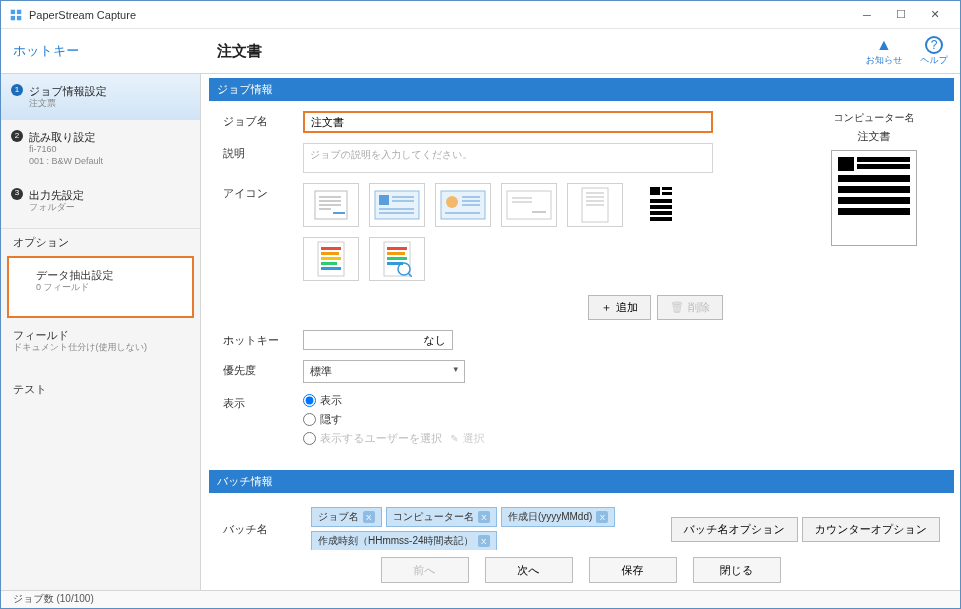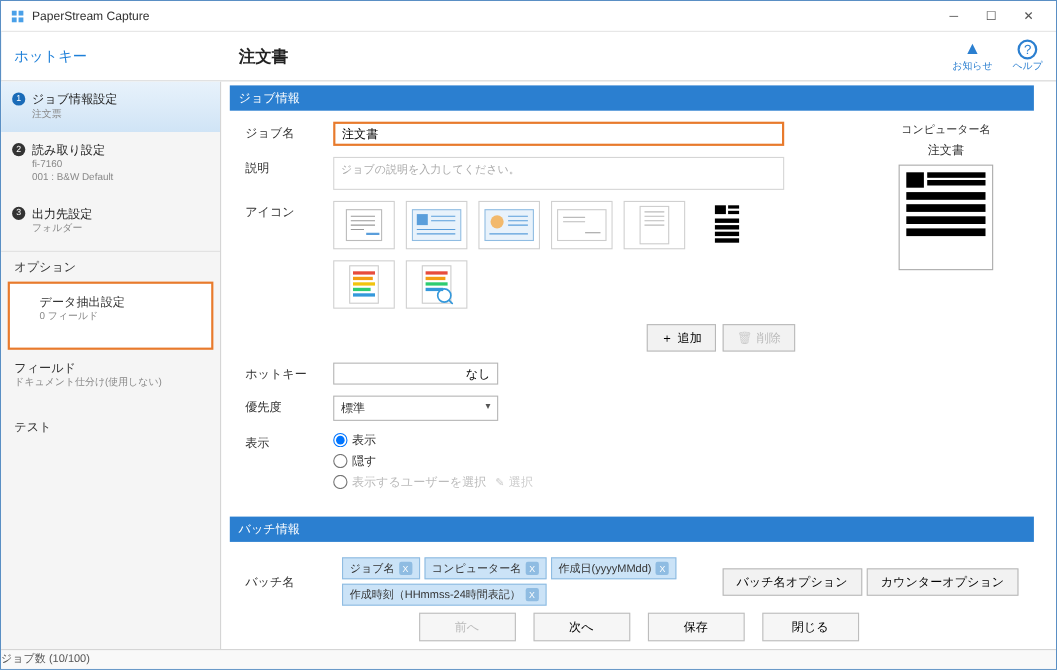--- a/index.html
+++ b/index.html
@@ -22,21 +22,21 @@
 .step .num { position: absolute; left: 10px; top: 10px; width: 12px; height: 12px; border-radius: 50%; background: #333; color: #fff; font-size: 8px; display: flex; align-items: center; justify-content: center; }
 .step.active { background: linear-gradient(#e8f2fb, #d0e4f6); }
 .step.active .num { background: #1a6bb8; }
 .step .t { font-size: 11px; color: #222; }
 .step .sub { font-size: 9px; color: #888; }
 .option-hdr { padding: 6px 12px 4px; font-size: 11px; color: #333; border-top: 1px solid #e0e0e0; margin-top: 4px; }
 .option-item { padding: 8px 12px; font-size: 11px; line-height: 1.3; }
 .option-item .sub { font-size: 9px; color: #888; }
 .option-item.highlighted { border: 2px solid #e87a2c; padding: 10px 27px 22px; margin: 2px 6px; background: #fff; }
 .main { flex: 1; display: flex; flex-direction: column; padding: 0 0 0 0; overflow-y: auto; position: relative; }
-.content-scroll { flex: 1; overflow-y: auto; padding: 4px 20px 4px 8px; }
+.content-scroll { flex: 1; overflow-y: auto; padding: 4px 6px 4px 8px; }
 .section-hdr { background: #2b7fd0; color: #fff; font-size: 11px; padding: 4px 8px; }
 .form-area { display: flex; }
 .form-left { flex: 1; padding: 10px 14px; }
 .preview-col { width: 160px; padding-top: 10px; text-align: center; }
 .preview-lbl { font-size: 10px; color: #333; margin-bottom: 4px; }
 .preview-box { width: 86px; height: 96px; margin: 0 auto; border: 1px solid #aaa; display: flex; flex-direction: column; padding: 6px; gap: 4px; }
 .preview-box .hd { display: flex; gap: 3px; }
 .preview-box .sq { width: 16px; height: 14px; background: #000; }
 .preview-box .ln { height: 7px; background: #000; width: 100%; }
 .row { display: flex; align-items: flex-start; margin-bottom: 10px; }
@@ -45,32 +45,32 @@
 .input { border: 1px solid #b5b5b5; padding: 3px 6px; font-size: 11px; width: 100%; max-width: 410px; }
 .input-hl { border: 2px solid #e87a2c; }
 .textarea { border: 1px solid #d5d5d5; padding: 4px 6px; font-size: 10px; color: #aaa; width: 100%; max-width: 410px; height: 30px; }
 .icon-grid { display: flex; gap: 10px; flex-wrap: wrap; max-width: 420px; }
 .icon-cell { width: 56px; height: 44px; border: 1px solid #d0d0d0; background: #fff; display: flex; align-items: center; justify-content: center; padding: 3px; }
 .icon-cell.color6 { border: none; }
 .icon-btns { margin-top: 14px; display: flex; gap: 6px; justify-content: flex-end; max-width: 420px; }
 .btn { border: 1px solid #b8b8b8; background: #f2f2f2; padding: 4px 12px; font-size: 11px; display: inline-flex; align-items: center; gap: 4px; }
 .btn.disabled { color: #bbb; }
 .small-input { border: 1px solid #b5b5b5; padding: 3px 6px; font-size: 11px; width: 150px; text-align: right; }
-.select { border: 1px solid #b5b5b5; padding: 3px 6px; font-size: 11px; width: 150px; background: #fff; position: relative; }
+.select { border: 1px solid #b5b5b5; padding: 3px 6px; font-size: 11px; width: 162px; background: #fff; position: relative; }
 .select::after { content: "▾"; position: absolute; right: 6px; top: 3px; font-size: 9px; color: #555; }
 .radio-row { display: flex; align-items: center; gap: 4px; margin-bottom: 4px; font-size: 11px; }
 .radio-row input { margin: 0; }
 .radio-row.disabled { color: #bbb; }
 .batch-tags { display: flex; gap: 4px; flex-wrap: wrap; align-items: center; }
 .tag { background: #cbe3f7; border: 1px solid #8fbce2; padding: 2px 6px; font-size: 10px; display: inline-flex; align-items: center; gap: 4px; }
 .tag .x { background: #8fbce2; color: #fff; width: 12px; height: 12px; display: inline-flex; align-items: center; justify-content: center; font-size: 8px; border-radius: 2px; }
 .footer-btns { height: 40px; display: flex; align-items: center; justify-content: center; gap: 16px; border-top: 0; padding: 4px 0; }
 .footer-btn { width: 88px; height: 26px; border: 1px solid #bdbdbd; background: #f6f6f6; font-size: 11px; }
 .footer-btn.disabled { color: #bbb; }
-.statusbar { height: 18px; border-top: 1px solid #d5d5d5; padding: 1px 0; font-size: 10px; color: #555; background: #f9f9f9; }
+.statusbar { height: 18px; border-top: 1px solid #d5d5d5; padding: 1px 12px; font-size: 10px; color: #555; background: #f9f9f9; }
 .batch-row { display: flex; align-items: center; margin-bottom: 8px; gap: 8px; }
 .batch-row .lbl { width: 80px; font-size: 11px; }
 .batch-row .tags-area { flex: 1; }
 .batch-btns { display: flex; gap: 4px; }
 .pencil { color: #ccc; font-size: 10px; margin-left: 4px; }
 </style>
 </head>
 <body>
 
 <div class="window">

